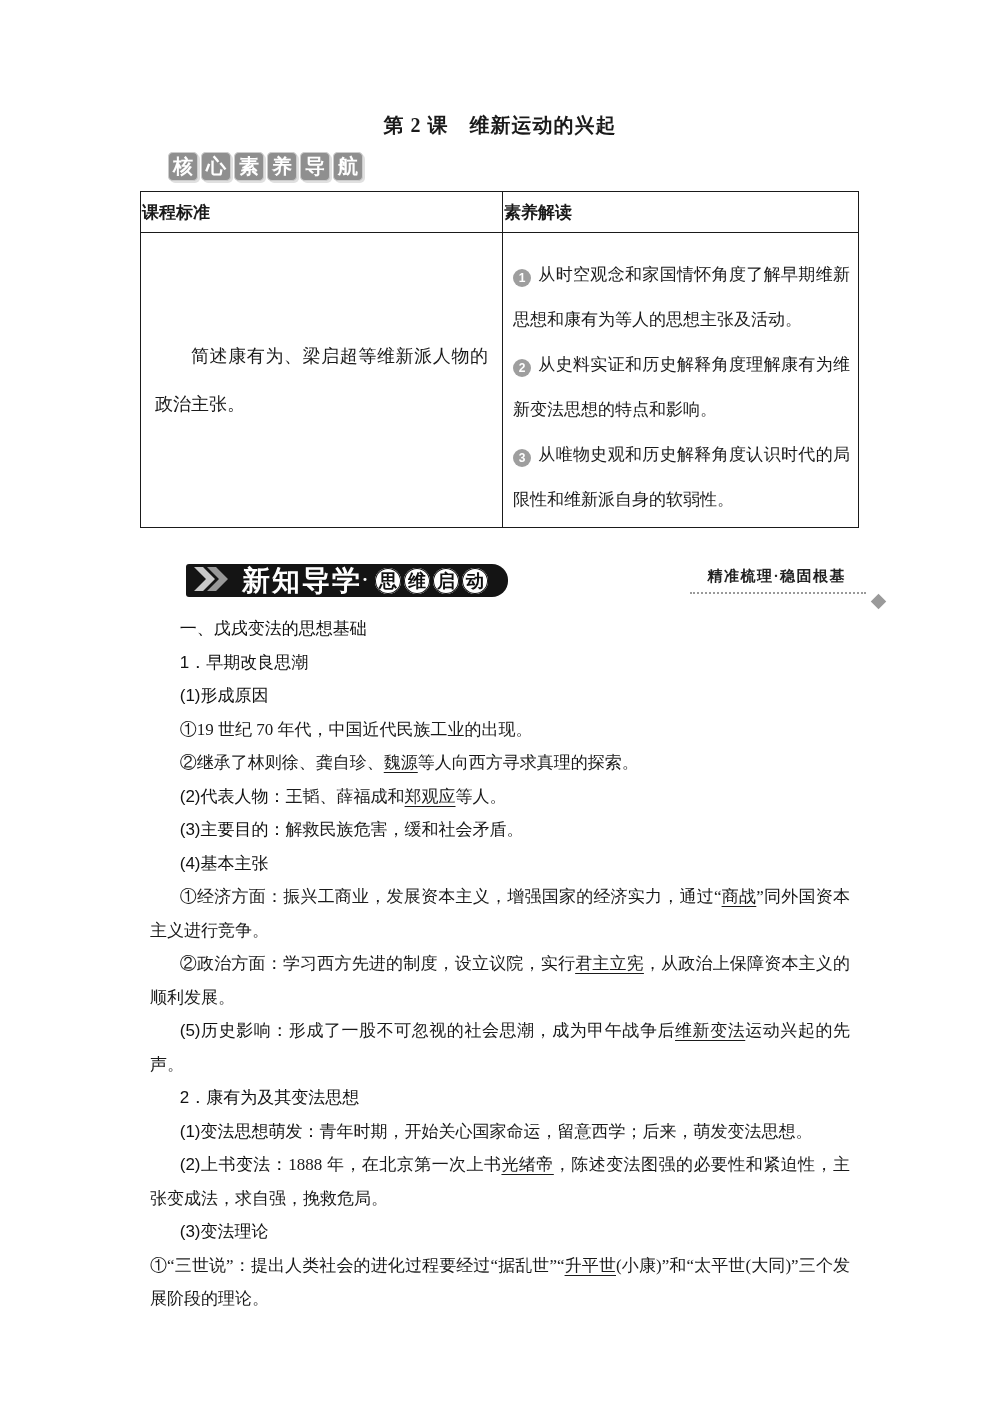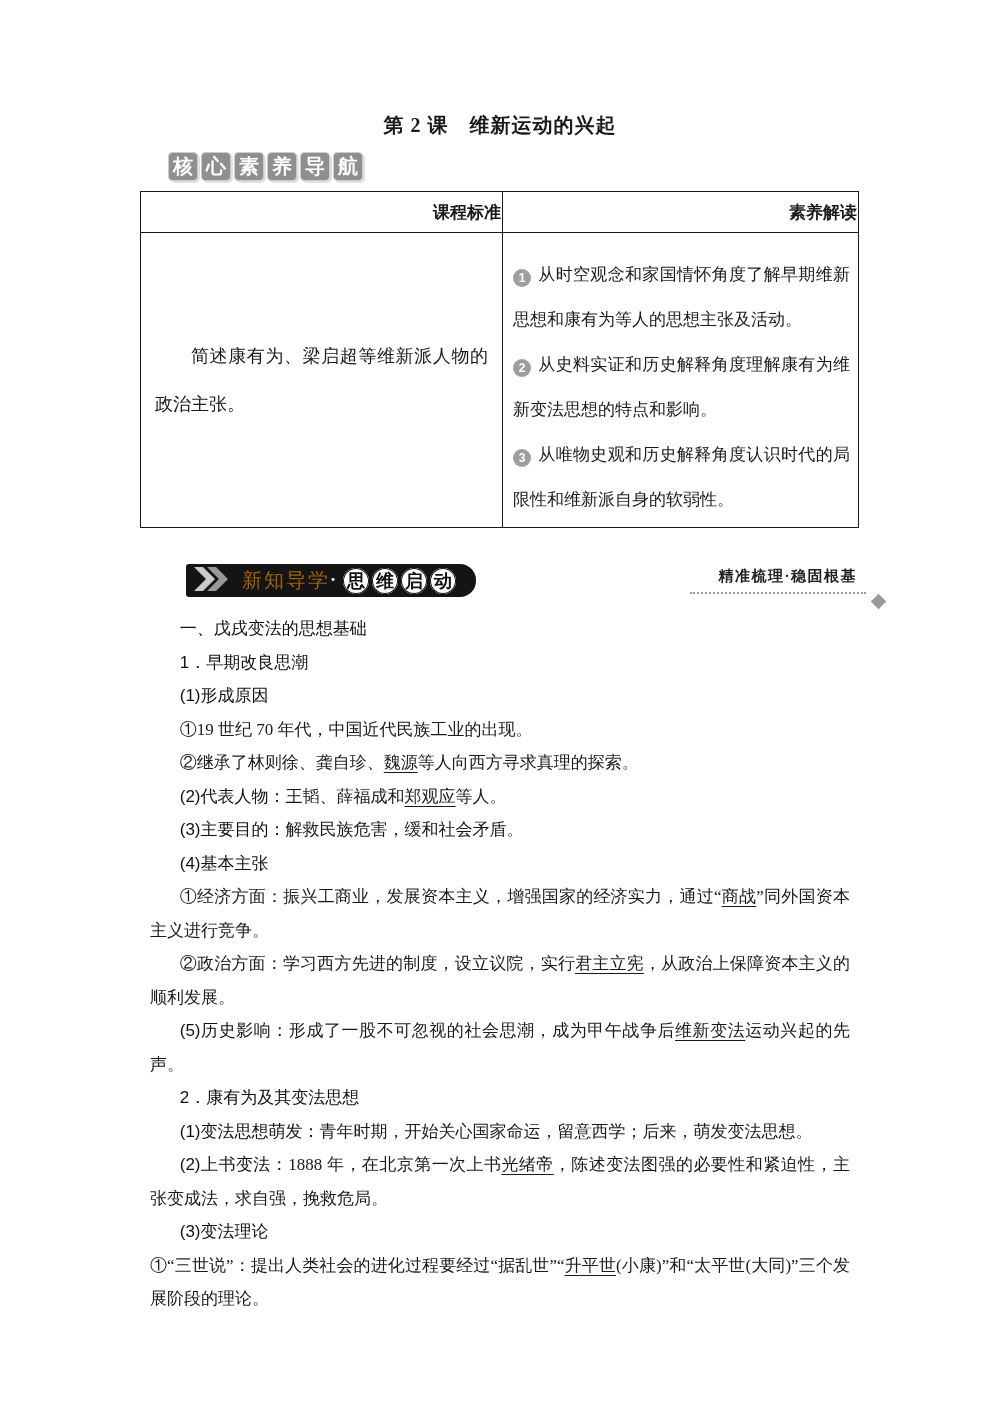--- a/index.html
+++ b/index.html
@@ -39,21 +39,21 @@
     table-layout:fixed;
   }
   .std-table td,.std-table th{border:1px solid #1a1a1a;}
   .std-table{border:1.5px solid #1a1a1a;}
   .col-left{width:362px;}
   .col-right{width:356px;}
   .th-cell{
     height:38px;
     font-family:"Liberation Sans","DejaVu Sans",sans-serif;
     font-weight:bold;font-size:17px;
-    text-align:right;vertical-align:middle;
+    text-align:left;vertical-align:middle;
   }
   .cell-left{
     vertical-align:middle;
     padding:0 14px;
     font-size:18px;line-height:48px;
     text-indent:2em;
     text-align:justify;
   }
   .cell-right{
     vertical-align:top;
@@ -82,39 +82,39 @@
   .banner-bar{
     position:absolute;left:36px;top:0;
     height:33px;
     display:inline-flex;align-items:center;
     background:#141414;
     border-radius:3px 16px 16px 3px;
     padding:0 20px 0 8px;
   }
   .chevrons{display:inline-block;margin-right:10px;}
   .banner-title{
-    color:#a16207;
-    font-family:"Liberation Sans","DejaVu Sans",sans-serif;
-    font-weight:normal;font-size:20px;letter-spacing:2px;
+    color:#ffffff;
+    font-family:"Liberation Sans","DejaVu Sans",sans-serif;
+    font-weight:bold;font-size:28px;letter-spacing:2px;
     white-space:nowrap;
   }
   .banner-dot{color:#fff;font-size:18px;margin:0 4px 0 0;font-weight:bold;}
   .coin-char{
     display:inline-block;
     width:26px;height:26px;
     background:#fff;border-radius:50%;
     color:#111;
     font-family:"Liberation Sans","DejaVu Sans",sans-serif;
     font-weight:bold;font-size:18px;line-height:26px;
     text-align:center;
     margin-left:3px;
     box-shadow:inset 0 0 0 1px #111, inset 0 0 0 2.5px #fff;
   }
   .banner-right{
-    position:absolute;right:5px;top:3px;
+    position:absolute;right:16px;top:3px;
     font-family:"Liberation Serif","DejaVu Serif",serif;
     font-weight:bold;font-size:15px;letter-spacing:1.5px;
     color:#222;
   }
   .banner-dash{
     position:absolute;left:540px;right:-4px;bottom:3px;
     border-bottom:2px dotted #9a9a9a;
   }
   .banner-diamond{
     position:absolute;right:-22px;bottom:-10px;

